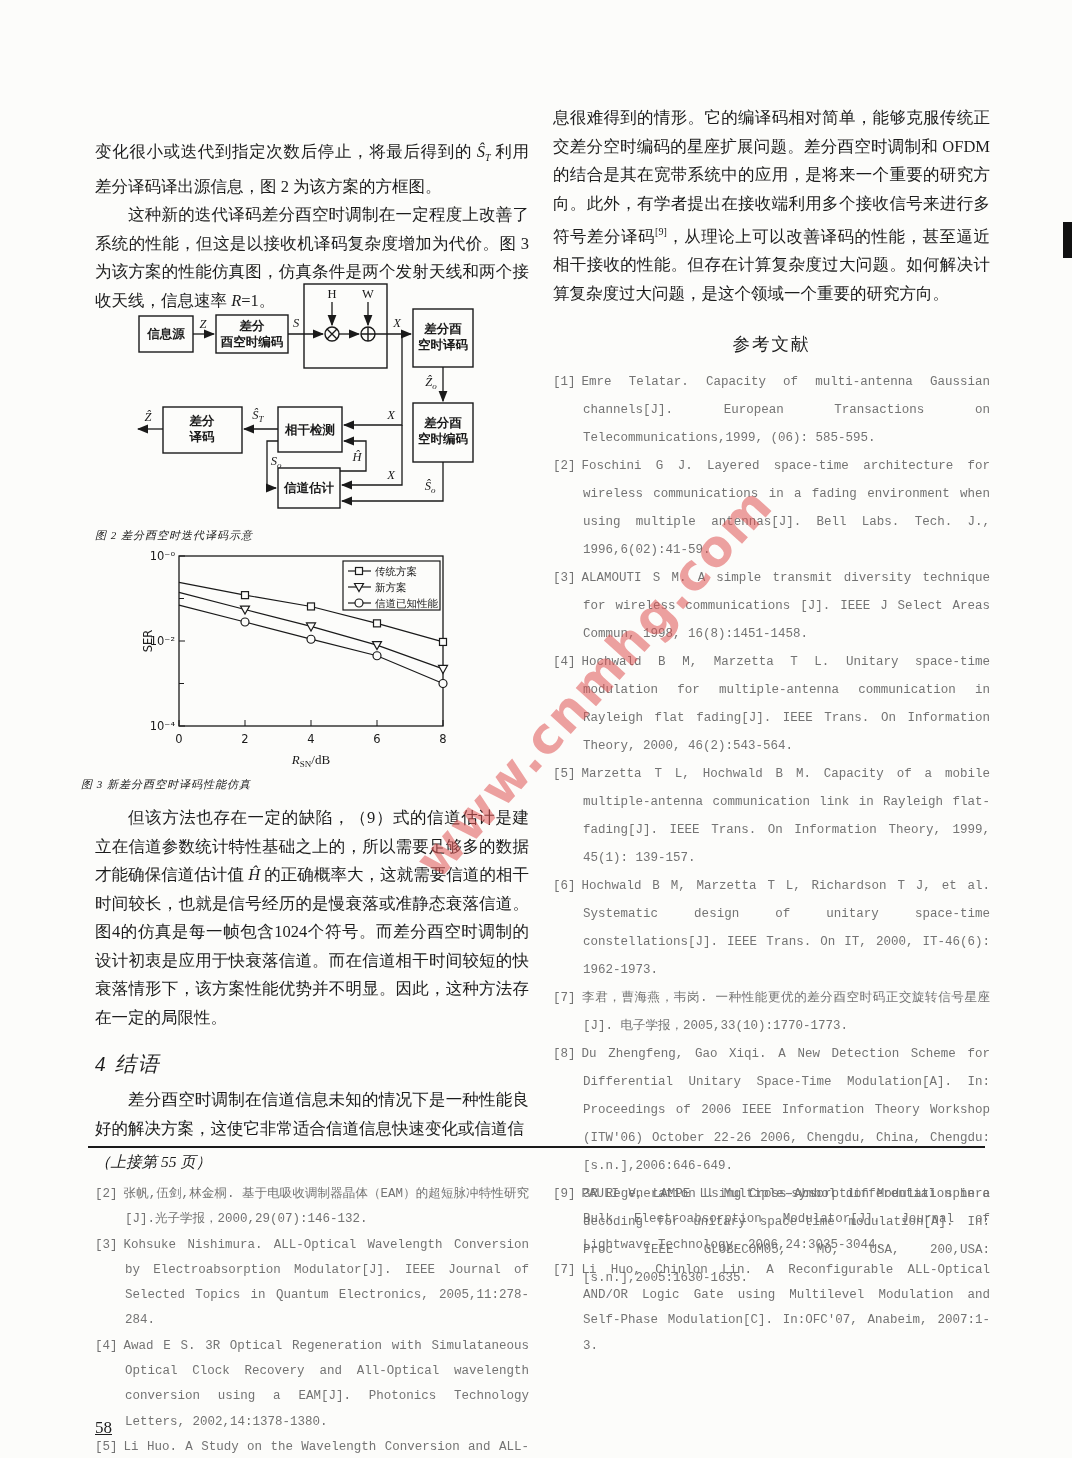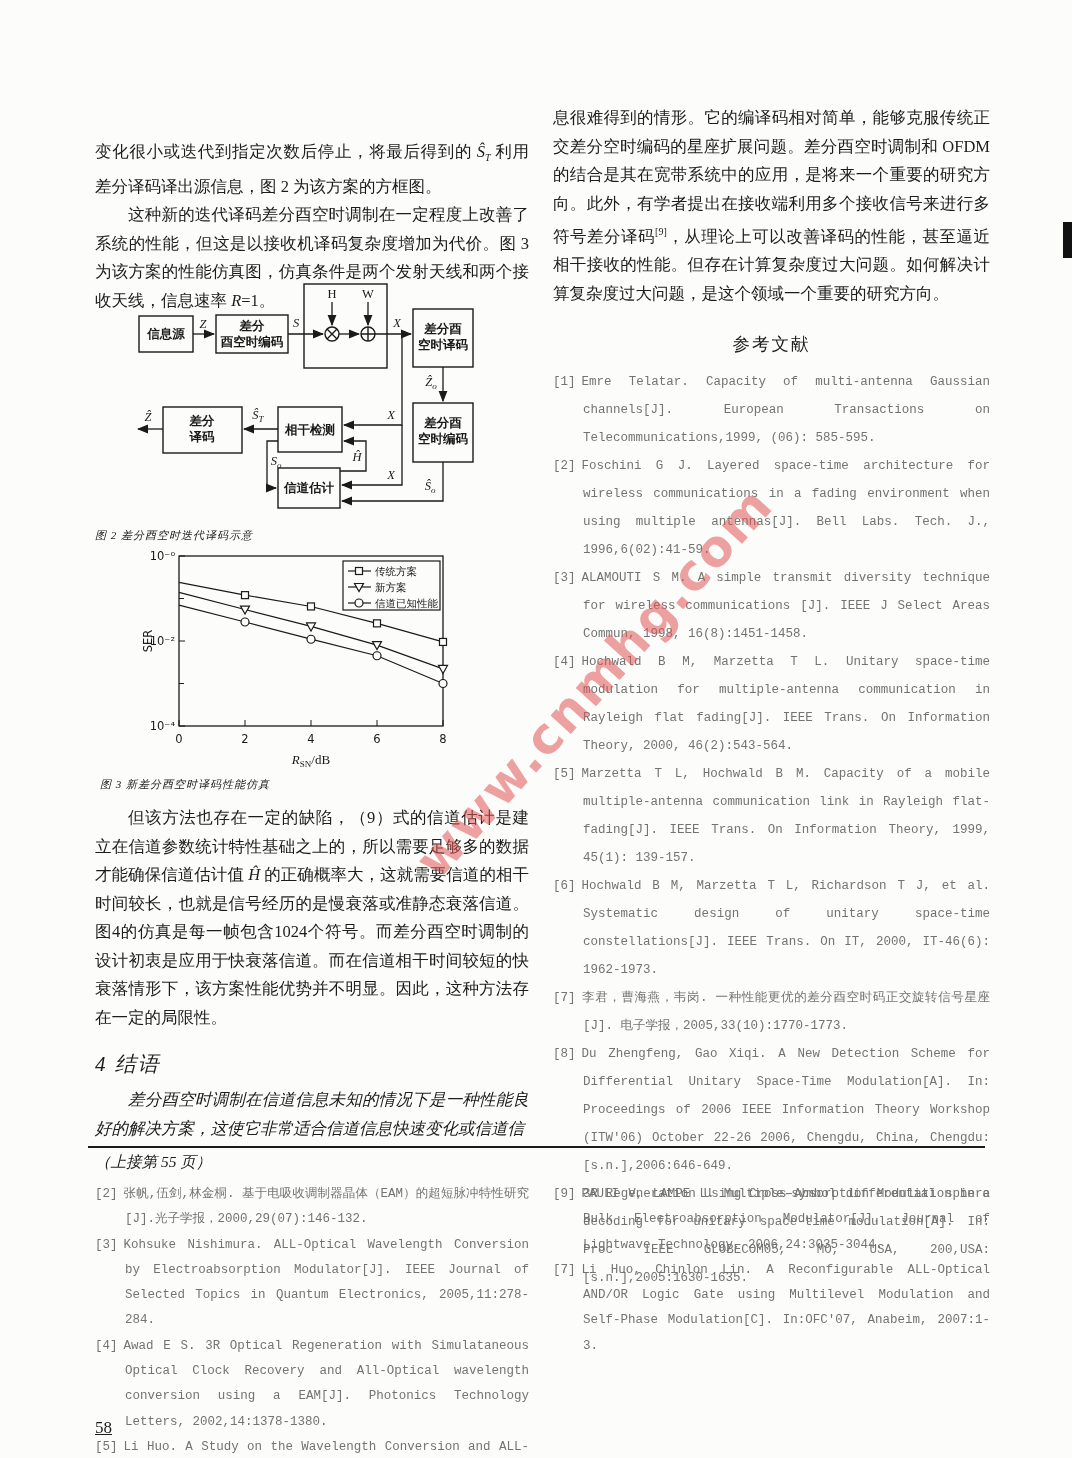--- a/index.html
+++ b/index.html
@@ -152,29 +152,29 @@
       <rect x="218.5" y="21.5" width="7" height="7" fill="#fcfcfa" stroke="#1a1a1a" stroke-width="1.2"></rect>
       <text x="238" y="28.5" font-size="10.5">传统方案</text>
       <line x1="211" y1="41" x2="234" y2="41" stroke="#1a1a1a" stroke-width="1.2"></line>
       <polygon points="217.5,37.5 226.5,37.5 222,45.5" fill="#fcfcfa" stroke="#1a1a1a" stroke-width="1.2"></polygon>
       <text x="238" y="44.5" font-size="10.5">新方案</text>
       <line x1="211" y1="57" x2="234" y2="57" stroke="#1a1a1a" stroke-width="1.2"></line>
       <circle cx="222" cy="57" r="4" fill="#fcfcfa" stroke="#1a1a1a" stroke-width="1.2"></circle>
       <text x="238" y="60.5" font-size="10.5">信道已知性能</text>
     </g>
 </svg>
-<div class="abs caption" style="left:100px;top:777px;width:434px;">图 3 新差分酉空时译码性能仿真</div>
+<div class="abs caption" style="left:81px;top:777px;width:434px;">图 3 新差分酉空时译码性能仿真</div>
 
 <div class="abs cn" style="left:95px;top:804px;width:434px;">
   <p class="indent"><span>但该方法也存在一定的缺陷，（9）式的信道估计是建立在信道参数统计特性基础之上的，所以需要足够多的数据才能确保信道估计值 </span><span class="var">Ĥ</span><span> 的正确概率大，这就需要信道的相干时间较长，也就是信号经历的是慢衰落或准静态衰落信道。图4的仿真是每一帧包含1024个符号。而差分酉空时调制的设计初衷是应用于快衰落信道。而在信道相干时间较短的快衰落情形下，该方案性能优势并不明显。因此，这种方法存在一定的局限性。</span></p>
 </div>
 
 <div class="abs sec-heading" style="left:95px;top:1050px;">4 结语</div>
 
-<div class="abs cn" style="left:95px;top:1086px;width:434px;font-style:italic;">
+<div class="abs cn" style="left:95px;top:1086px;width:434px;">
   <p class="indent">差分酉空时调制在信道信息未知的情况下是一种性能良好的解决方案，这使它非常适合信道信息快速变化或信道信</p>
 </div>
 
 <div class="abs cn" style="left:553px;top:104px;width:437px;">
   <p><span>息很难得到的情形。它的编译码相对简单，能够克服传统正交差分空时编码的星座扩展问题。差分酉空时调制和 OFDM 的结合是其在宽带系统中的应用，是将来一个重要的研究方向。此外，有学者提出在接收端利用多个接收信号来进行多符号差分译码</span><sup>[9]</sup><span>，从理论上可以改善译码的性能，甚至逼近相干接收的性能。但存在计算复杂度过大问题。如何解决计算复杂度过大问题，是这个领域一个重要的研究方向。</span></p>
 </div>
 
 <div class="abs refs-heading" style="left:553px;top:332px;width:437px;">参考文献</div>
 
 <div class="abs" style="left:553px;top:368px;width:437px;">

